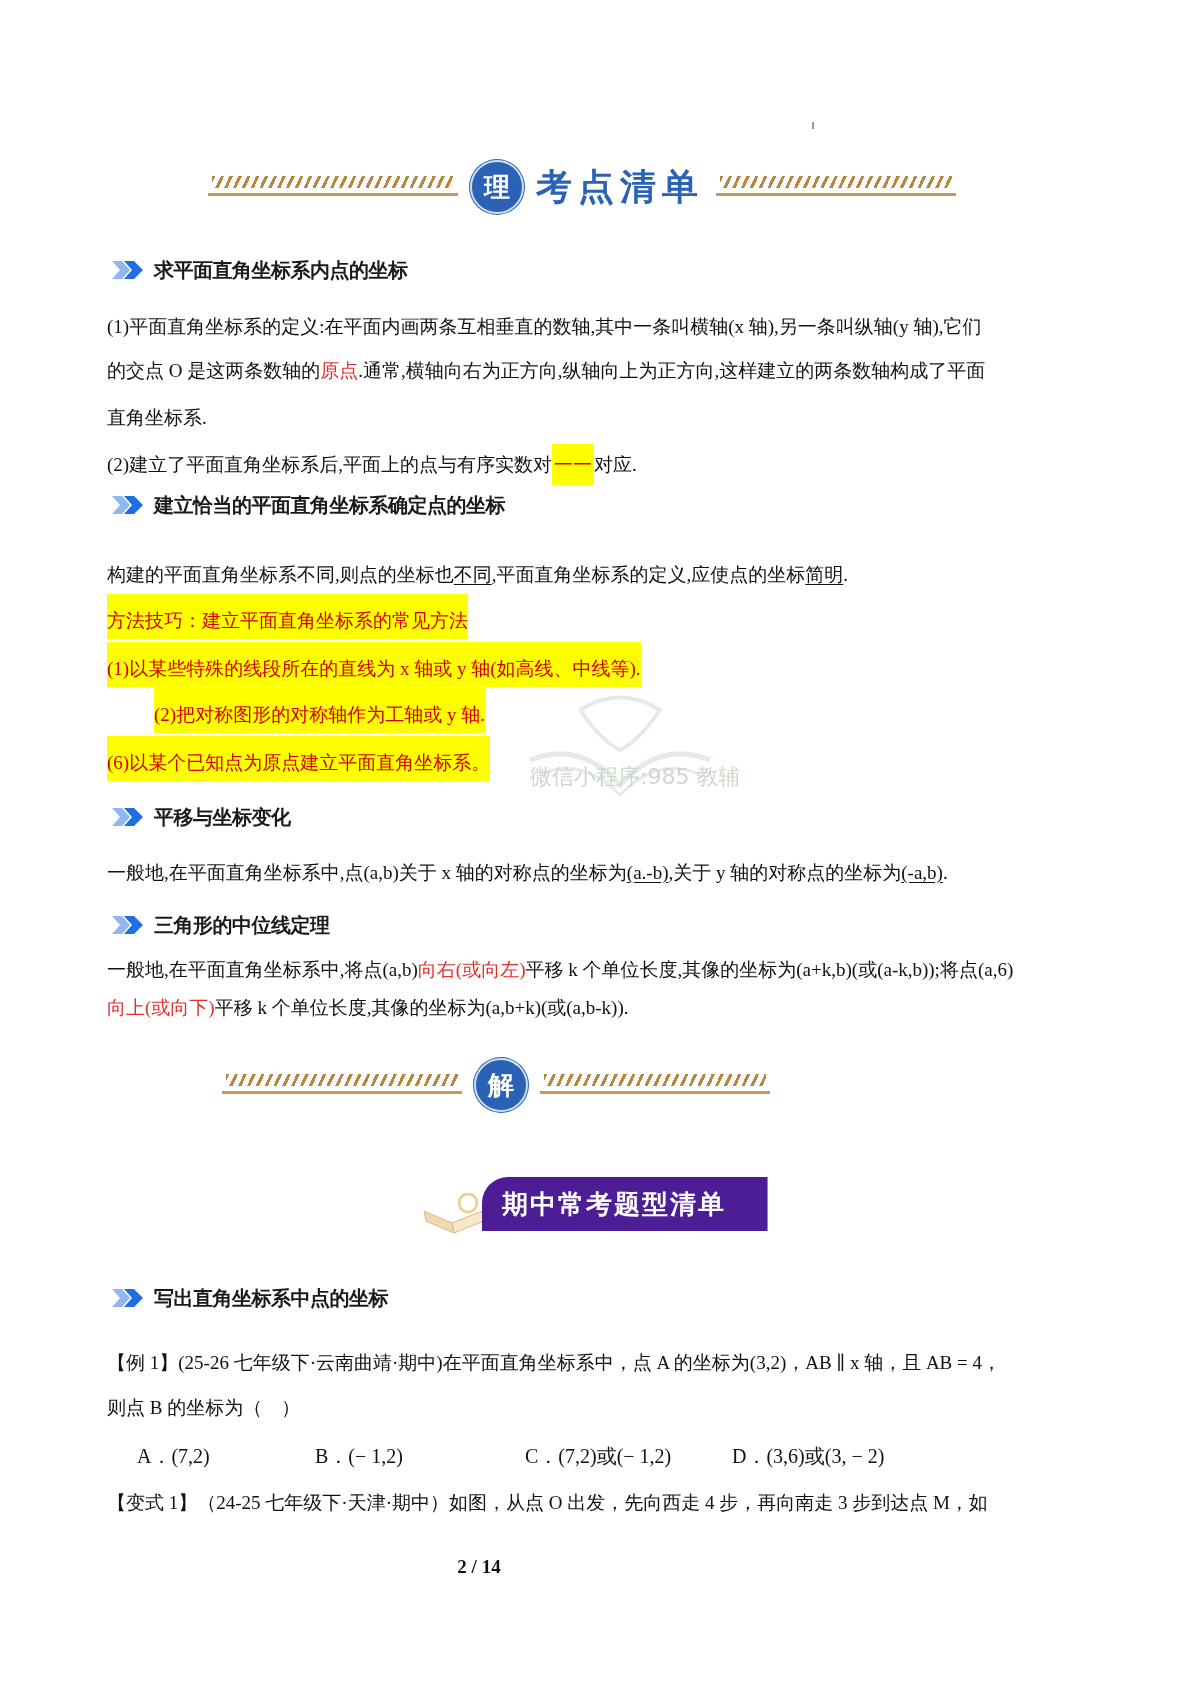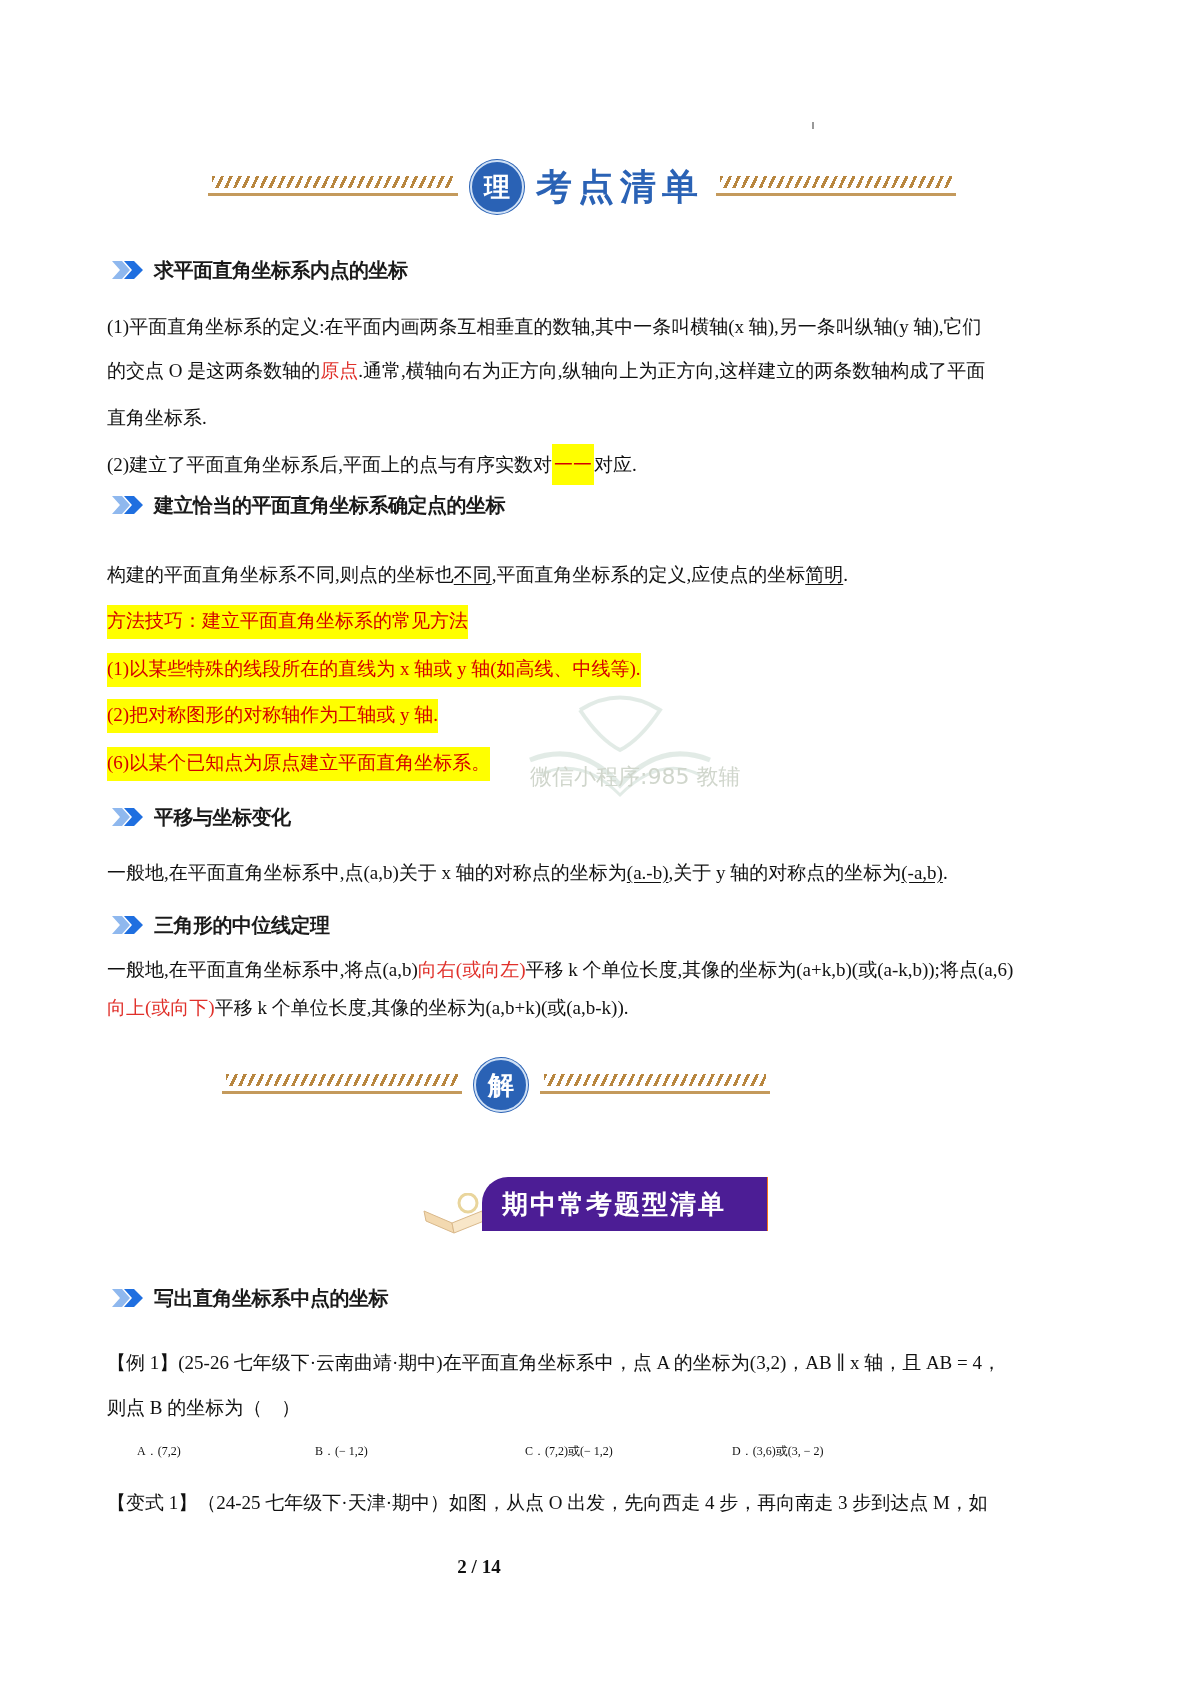--- a/index.html
+++ b/index.html
@@ -1,21 +1,21 @@
 <!DOCTYPE html>
 <html><head>
 <meta charset="utf-8">
 <style>
   html, body { margin:0; padding:0; background:#ffffff; }
   body { width:1190px; height:1683px; position:relative; overflow:hidden;
          font-family:"Liberation Serif","DejaVu Serif",serif; color:#111; }
   .abs { position:absolute; }
   .line { position:absolute; left:107px; font-size:19px; line-height:26px; white-space:nowrap; }
   .red { color:#e0302a; }
-  .hl { background:#ffff00; color:#d40000; padding:5px 0 8px 0; }
+  .hl { background:#ffff00; color:#d40000; padding:16px 0 8px 0; }
   .ul { text-decoration:underline; text-underline-offset:3px; }
   .heading { position:absolute; left:110px; height:30px; display:flex; align-items:center; }
   .heading .txt { font-family:"DejaVu Sans","Liberation Sans",sans-serif; font-weight:bold;
                   font-size:20px; color:#1a1a1a; margin-left:8px; letter-spacing:-0.5px; }
   .chev { width:36px; height:22px; }
   .banner { position:absolute; display:flex; align-items:center; }
   .stripe { height:26px; position:relative; }
   .stripe .hatch { position:absolute; left:4px; right:4px; top:2px; height:12px;
      background:repeating-linear-gradient(115deg, #b8863f 0 3px, transparent 3px 8px); }
   .stripe .bar { position:absolute; left:0; right:0; bottom:4px; height:3px; background:#c49a5c; }
@@ -27,21 +27,21 @@
                   letter-spacing:6px; font-weight:bold; margin-right:12px; }
   .subbanner { position:absolute; left:420px; top:1173px; width:350px; height:62px; }
   .subbanner .blue { position:absolute; left:62px; top:4px; width:285px; height:54px; background:#4c1d95;
                      border-radius:26px 0 0 0; border-right:1px solid #f97316; }
   .subbanner .blue span { position:absolute; left:20px; top:10px; color:#fff; font-size:26px;
                      font-family:"DejaVu Sans",sans-serif; font-weight:bold; letter-spacing:2px; }
   .book { position:absolute; left:0; top:20px; width:70px; height:42px; }
   .watermark { position:absolute; left:520px; top:690px; width:200px; height:110px; opacity:0.25; }
   .wm-text { position:absolute; left:530px; top:762px; font-size:22px; color:#d0d6cc;
              font-family:"DejaVu Sans",sans-serif; }
-  .opts { position:absolute; top:1443px; font-size:12px; }
+  .opts { position:absolute; top:1443px; font-size:20px; }
   .pagenum { position:absolute; top:1556px; left:0; width:958px; text-align:center;
              font-weight:bold; font-size:19px; }
 </style>
 </head>
 <body>
 
 <svg class="watermark" viewBox="0 0 200 110">
   <path d="M60 20 Q100 -5 140 20 Q120 50 100 60 Q80 50 60 20" fill="none" stroke="#8fb3a0" stroke-width="4"></path>
   <path d="M10 70 Q60 50 100 95 Q140 50 190 70" fill="none" stroke="#8fb3a0" stroke-width="5"></path>
   <path d="M20 85 Q60 65 100 105 Q140 65 180 85" fill="none" stroke="#8fb3a0" stroke-width="3"></path>
@@ -84,21 +84,21 @@
     <path d="M2 2 L12 2 L20 11 L12 20 L2 20 L10 11 Z" fill="#8fb8ee"></path>
     <path d="M14 2 L24 2 L33 11 L24 20 L14 20 L22 11 Z" fill="#1f6fe0"></path>
   </svg>
   <span class="txt">建立恰当的平面直角坐标系确定点的坐标</span>
 </div>
 <div class="line" style="top:562px;">
   <span>构建的平面直角坐标系不同,则点的坐标也</span><span class="ul">不同</span><span>,平面直角坐标系的定义,应使点的坐标</span><span class="ul">简明</span><span>.</span>
 </div>
 <div class="line" style="top:608px;"><span class="hl">方法技巧：建立平面直角坐标系的常见方法</span></div>
 <div class="line" style="top:656px;"><span class="hl">(1)以某些特殊的线段所在的直线为 x 轴或 y 轴(如高线、中线等).</span></div>
-<div class="line" style="top:702px;"><span class="hl">(2)把对称图形的对称轴作为工轴或 y 轴.</span></div>
+<div class="line" style="top:702px;margin-left:47px;"><span class="hl">(2)把对称图形的对称轴作为工轴或 y 轴.</span></div>
 <div class="line" style="top:750px;"><span class="hl">(6)以某个已知点为原点建立平面直角坐标系。</span></div>
 
 <div class="heading" style="top:802px;">
   <svg class="chev" viewBox="0 0 36 22">
     <path d="M2 2 L12 2 L20 11 L12 20 L2 20 L10 11 Z" fill="#8fb8ee"></path>
     <path d="M14 2 L24 2 L33 11 L24 20 L14 20 L22 11 Z" fill="#1f6fe0"></path>
   </svg>
   <span class="txt">平移与坐标变化</span>
 </div>
 <div class="line" style="top:860px;">

